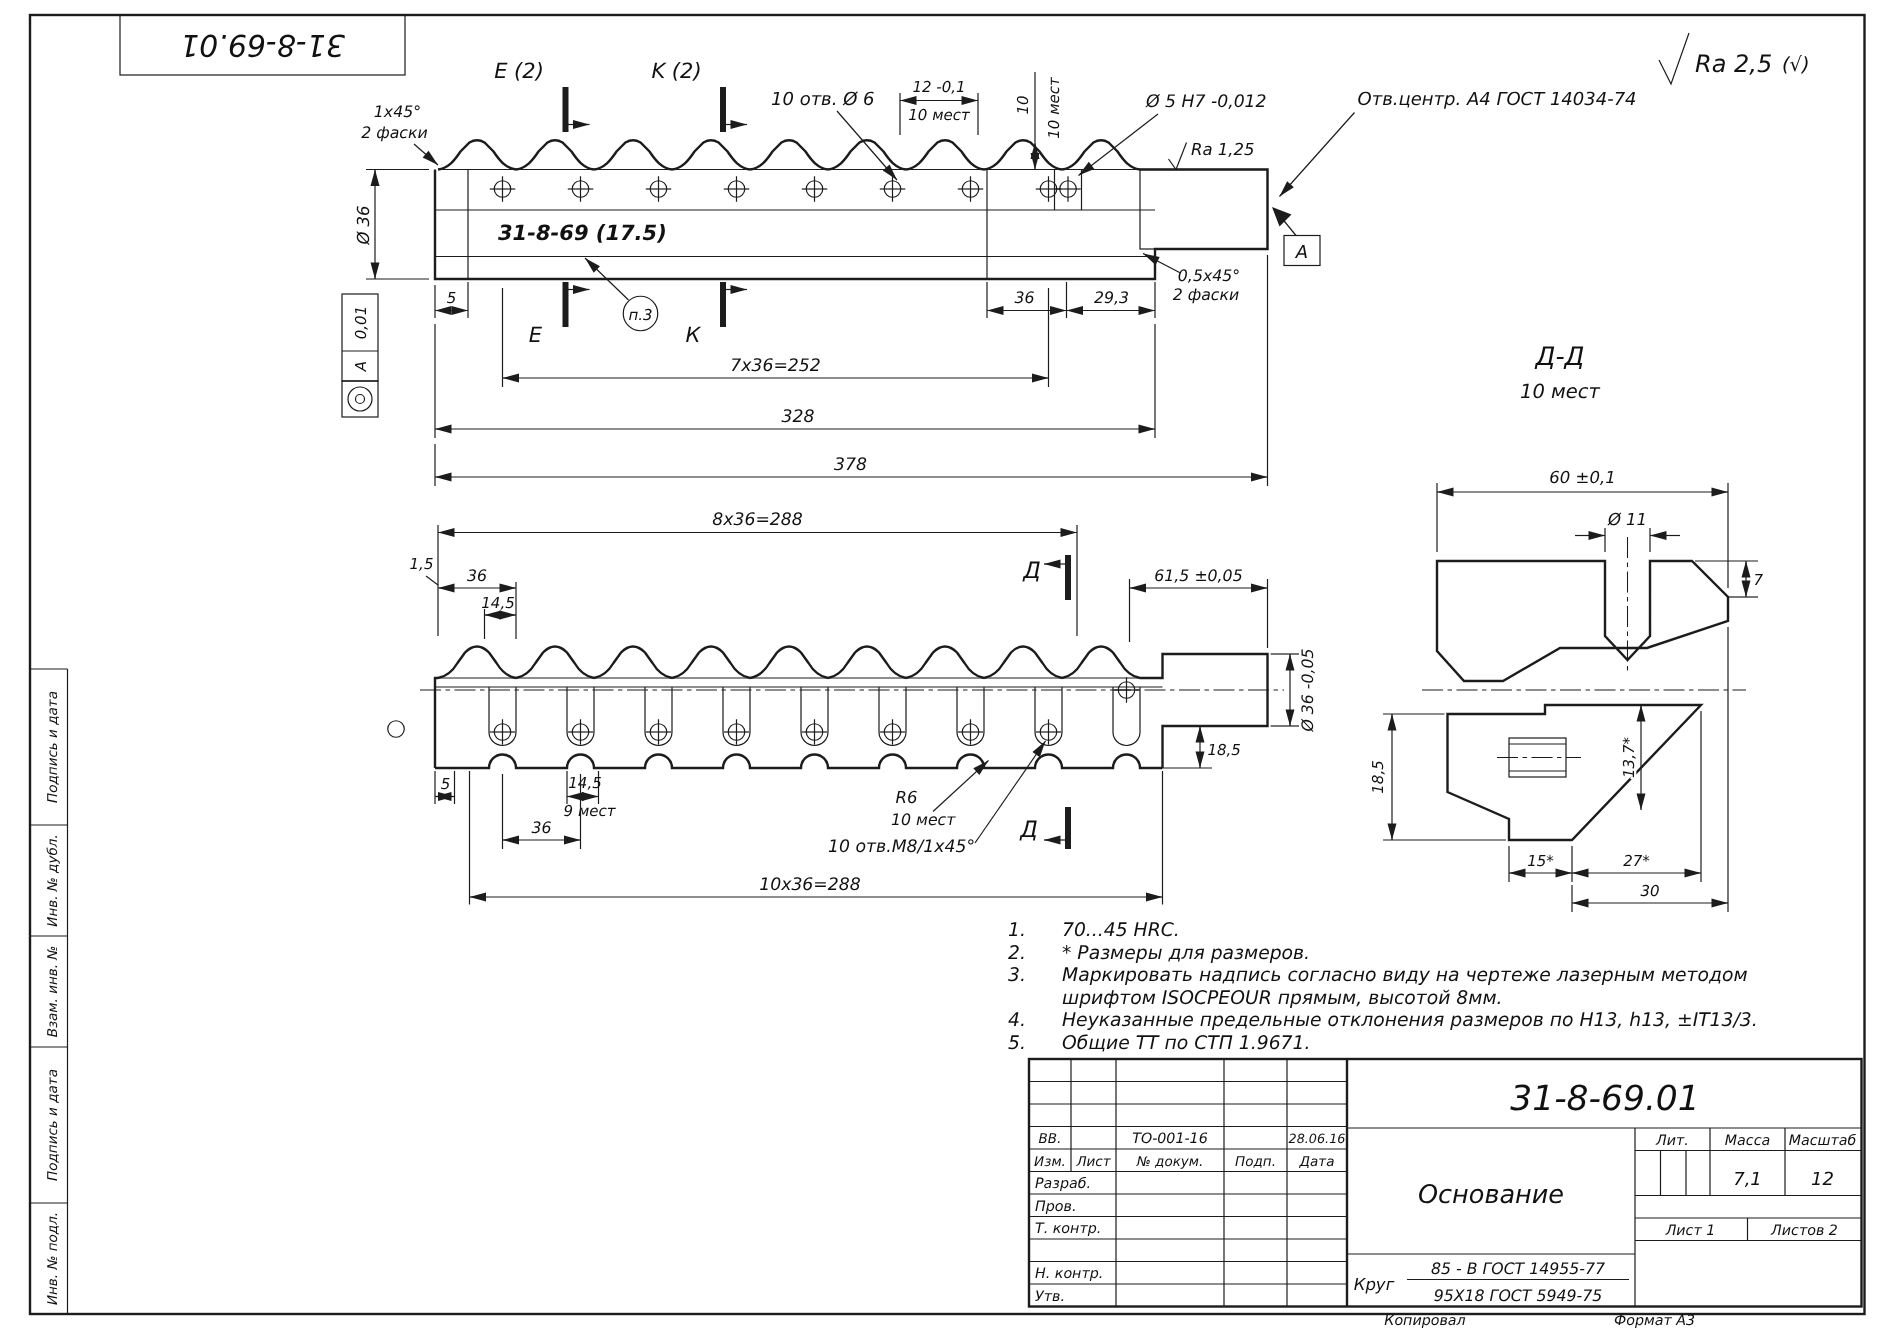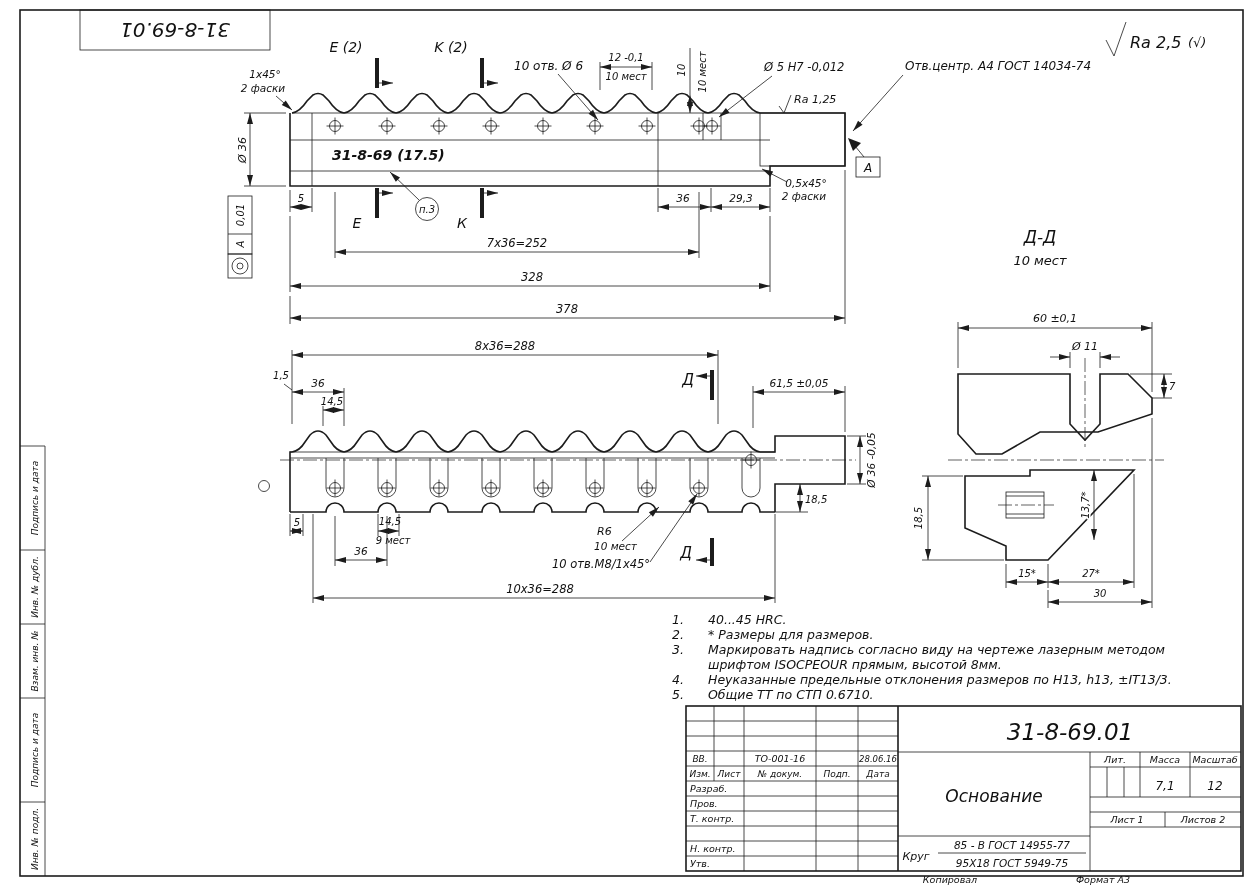--- a/index.html
+++ b/index.html
@@ -449,32 +449,32 @@
     <text x="1203" y="823" text-anchor="middle" font-size="9.5">Листов 2</text>
     <text x="916" y="860" text-anchor="middle" font-size="11">Круг</text>
     <text x="1012" y="849" text-anchor="middle" font-size="10.5">85 - В ГОСТ 14955-77</text>
     <text x="1012" y="867" text-anchor="middle" font-size="10.5">95Х18 ГОСТ 5949-75</text>
   </g>
 </svg>
 
 <div id="notes">
   <div class="note">
     <span class="nn">1.</span>
-    <span class="nt">40...45 HRC.</span>
+    <span class="nt">70...45 HRC.</span>
   </div>
   <div class="note">
     <span class="nn">2.</span>
     <span class="nt">* Размеры для размеров.</span>
   </div>
   <div class="note">
     <span class="nn">3.</span>
     <span class="nt">Маркировать надпись согласно виду на чертеже лазерным методом шрифтом ISOCPEOUR прямым, высотой 8мм.</span>
   </div>
   <div class="note">
     <span class="nn">4.</span>
     <span class="nt">Неуказанные предельные отклонения размеров по Н13, h13, ±IT13/3.</span>
   </div>
   <div class="note">
     <span class="nn">5.</span>
-    <span class="nt">Общие ТТ по СТП 0.6710.</span>
+    <span class="nt">Общие ТТ по СТП 1.9671.</span>
   </div>
 </div>
 </div>
 
 </body></html>

